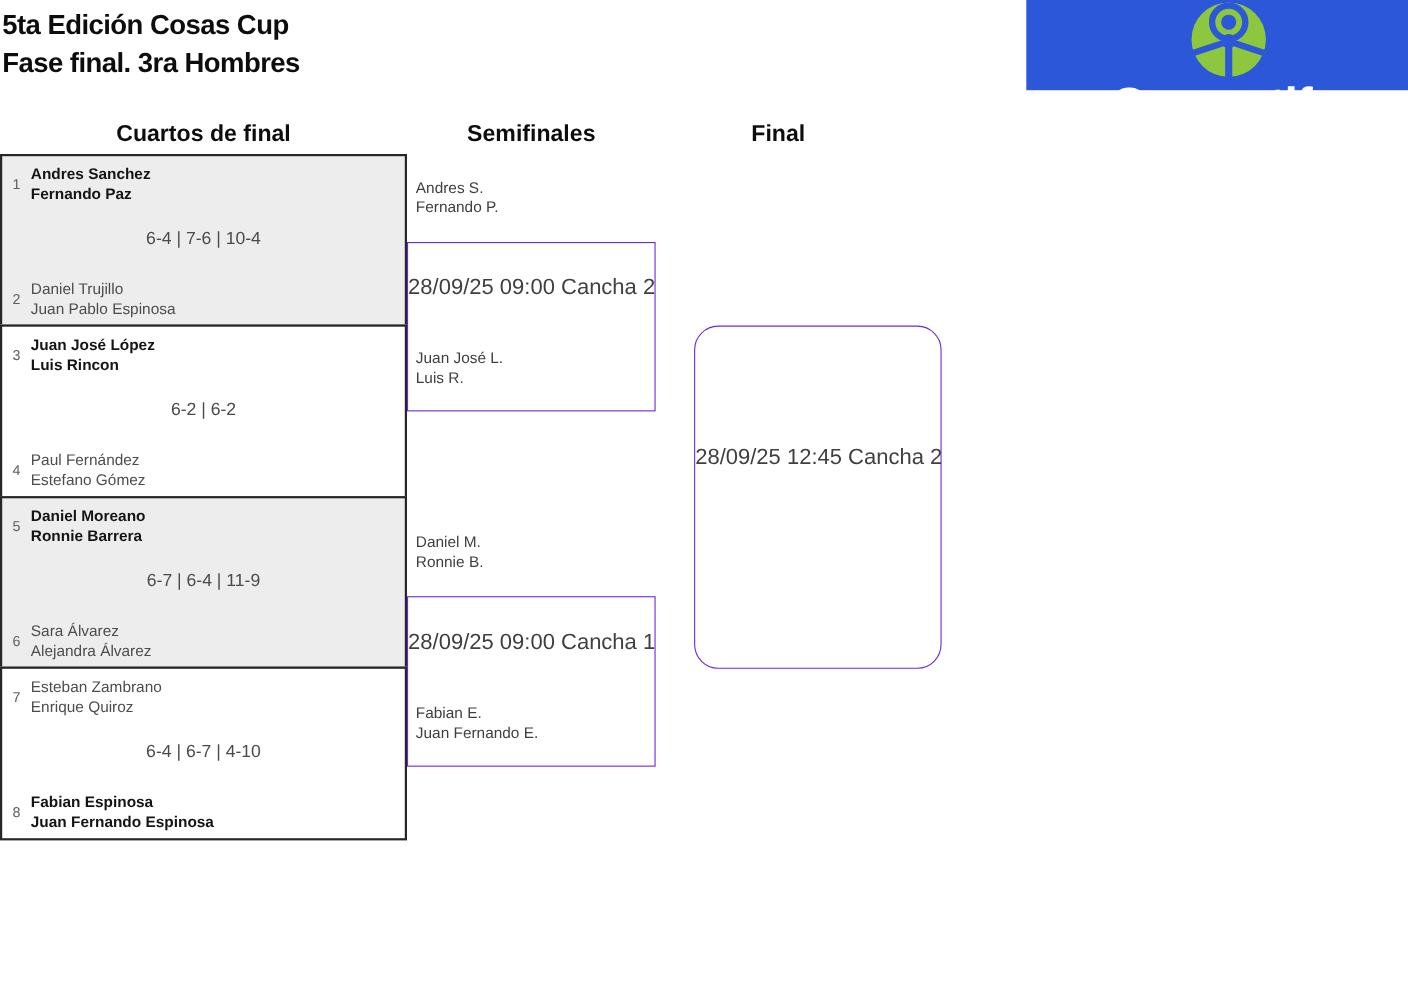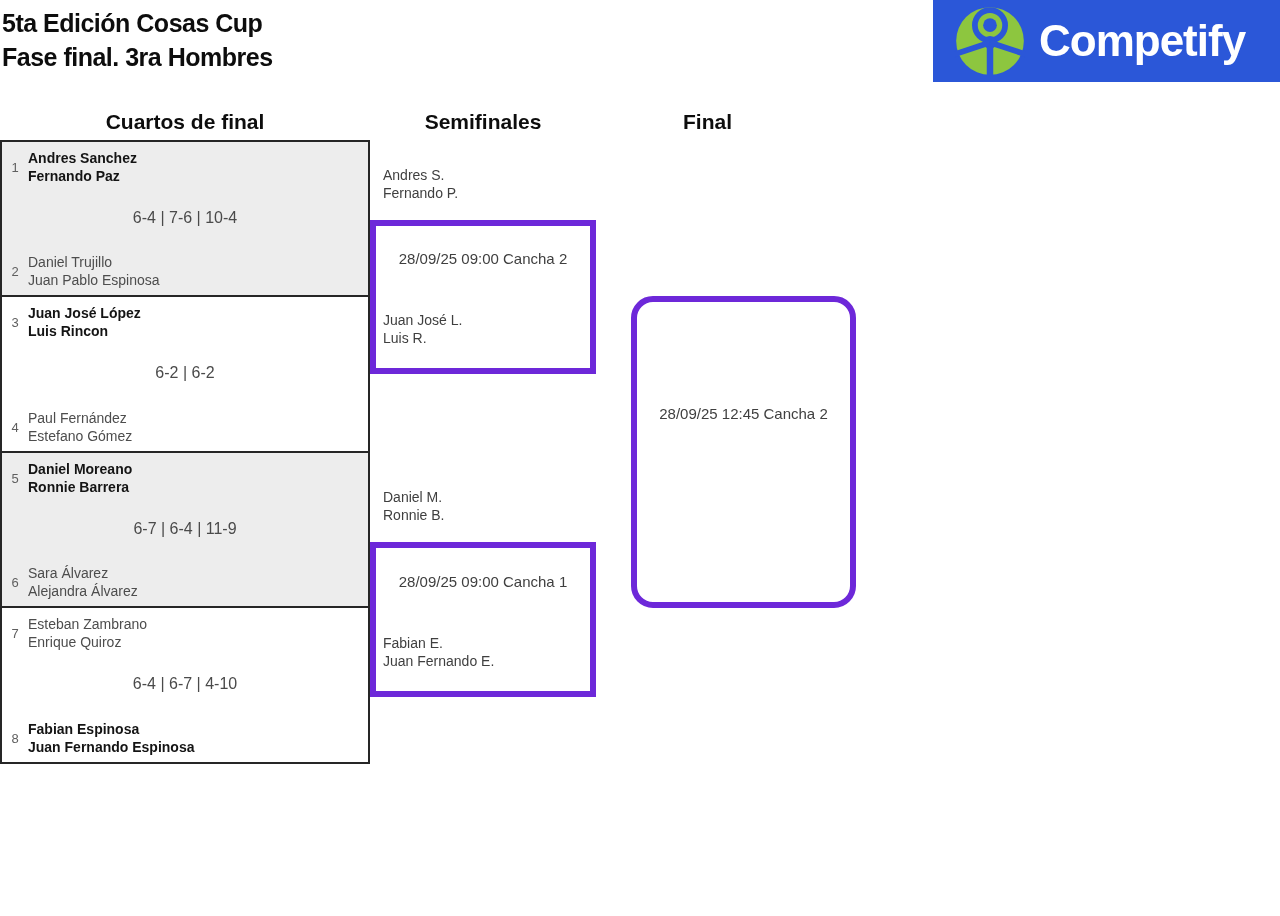--- a/index.html
+++ b/index.html
@@ -18,20 +18,21 @@
     font-size: 25px; line-height: 34px; font-weight: 700;
     color: #0d0d0d; letter-spacing: -0.5px;
   }
 
   
   .logo {
     position: absolute; left: 933px; top: 0; width: 347px; height: 82px;
     background: #2b57d8;
     display: flex; align-items: center;
     cursor: pointer;
+    flex-direction: column;
   }
   .logo-icon { width: 72px; height: 72px; margin-left: 21px; flex: 0 0 auto; }
   .logo-text {
     color: #ffffff; font-size: 44px; font-weight: 700;
     letter-spacing: -1px; margin-left: 13px;
     transform: scaleY(1.02);
   }
 
   
   .round-header {
@@ -65,36 +66,36 @@
   }
   .names { font-size: 14px; line-height: 18px; color: #4d4d4d; }
   .names.winner { font-weight: 700; color: #141414; }
 
   .score {
     position: absolute; left: 0; right: 0; top: calc(50% - 10px);
     text-align: center; font-size: 16px; color: #4a4a4a;
   }
 
   
-  .match-rect { position: absolute; border: 6px solid #6d28d9; }
+  .match-rect { position: absolute; border: 1px solid #6d28d9; }
   .sf0   { left: 370px; top: 220px; width: 226px; height: 154px; }
   .sf1   { left: 370px; top: 530px; width: 226px; height: 155px; margin-top: 12px; }
   .final-rect { left: 631px; top: 296px; width: 225px; height: 312px; border-radius: 22px; }
 
   .slot-label {
     position: absolute; left: 7px;
     font-size: 14px; line-height: 18px; color: #3f3f3f;
     white-space: nowrap;
   }
   .slot-label.top-slot    { top: -60px; }
   .slot-label.bottom-slot { bottom: 21px; }
 
   .schedule {
     position: absolute; left: 0; right: 0; top: calc(50% - 47px);
-    text-align: center; font-size: 15px; color: #3f3f3f;
+    font-size: 20px; color: #3f3f3f;
     white-space: nowrap;
   }
 </style>
 </head>
 <body>
 
 <div class="stage">
 
   <div class="page-title">
     <div>5ta Edición Cosas Cup</div>

